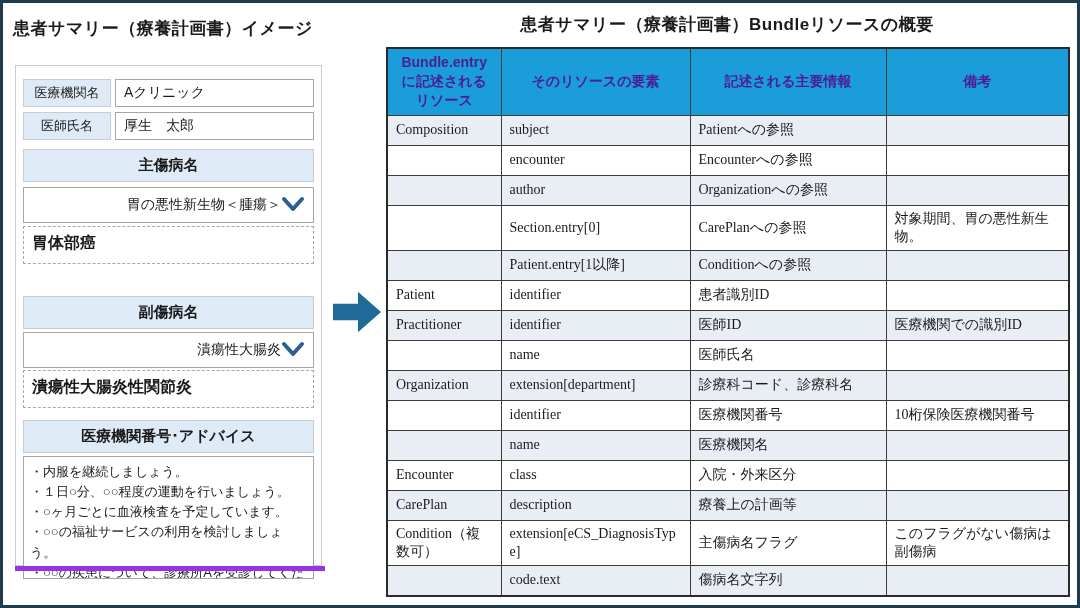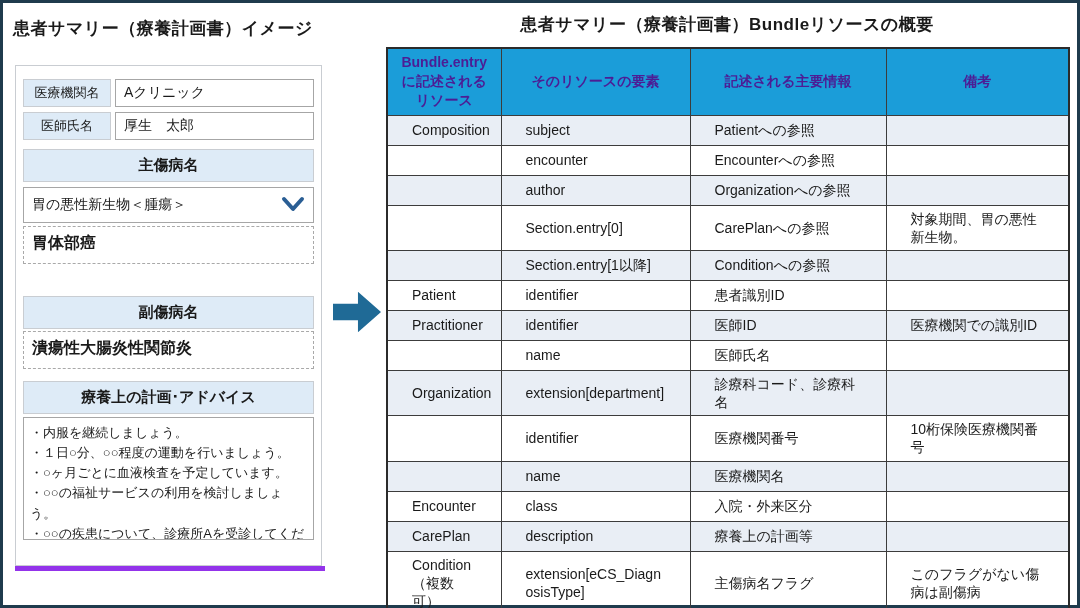--- a/index.html
+++ b/index.html
@@ -14,21 +14,21 @@
               padding:13px 7px 0 7px;}
   .field-row{display:flex;gap:4px;height:28px;margin-bottom:5px;}
   .field-label{width:88px;background:#deebf7;border:1px solid #c9cdd2;display:flex;
                align-items:center;justify-content:center;font-size:13px;box-sizing:border-box;}
   .field-value{flex:1;background:#fff;border:1px solid #a6a6a6;display:flex;align-items:center;
                padding-left:8px;font-size:14px;box-sizing:border-box;}
   .section-header{background:#deebf7;border:1px solid #c9cdd2;height:33px;display:flex;
                   align-items:center;justify-content:center;font-size:15px;font-weight:bold;
                   box-sizing:border-box;}
   .select-box{border:1px solid #a6a6a6;background:#fff;height:36px;display:flex;align-items:center;
-              padding:0 8px;font-size:14px;box-sizing:border-box;justify-content:space-between;}
+              padding:0 8px;font-size:14px;box-sizing:border-box;justify-content:flex-end;}
   .dashed-box{border:1px dashed #a9a9a9;background:#fff;height:38px;display:flex;align-items:flex-start;
               padding:6px 8px;font-size:16px;box-sizing:border-box;font-weight:bold;}
   .chevron{width:24px;height:18px;flex:0 0 auto;}
   .advice-box{border:1px solid #a6a6a6;background:#fff;height:123px;box-sizing:border-box;
               padding:5px 6px;font-size:13px;line-height:1.55;white-space:pre-wrap;overflow:hidden;}
   .mt9{margin-top:9px}.mt5{margin-top:5px}.mt3{margin-top:3px}.mt14{margin-top:32px}
   .mt2{margin-top:2px}.mt12{margin-top:12px}
   .purple-line{position:absolute;left:12px;top:563px;width:310px;height:5px;background:#9333ea;}
 
   
@@ -36,21 +36,21 @@
              clip-path:polygon(0 32%,52% 32%,52% 6%,100% 50%,52% 94%,52% 68%,0 68%);}
 
   
   .right-title{position:absolute;left:383px;top:10px;width:682px;text-align:center;
                font-size:17px;font-weight:bold;letter-spacing:.5px;}
   table.bundle{position:absolute;left:383px;top:44px;width:682px;border-collapse:collapse;
                table-layout:fixed;border:2px solid #2b2b2b;}
   table.bundle th,table.bundle td{border:1px solid #3c3c3c;box-sizing:border-box;}
   table.bundle th{background:#1b9dd9;color:#4c1d95;font-size:14px;font-weight:bold;height:67px;
                   text-align:center;vertical-align:middle;white-space:pre-line;line-height:1.35;padding:2px;}
-  table.bundle td{font-size:14px;padding:4px 24px;height:30px;vertical-align:middle;line-height:1.3;}
+  table.bundle td{font-size:14px;padding:4px 8px;height:30px;vertical-align:middle;line-height:1.3;font-family:Liberation Serif, serif;}
   table.bundle td.el{word-break:break-all;}
   tr.band td{background:#e9eef5;}
   .c1{width:114px}.c2{width:189px}.c3{width:196px}.c4{width:183px}
 </style>
 </head>
 <body>
 
 <div class="frame">
 
   <div class="left-title">患者サマリー（療養計画書）イメージ</div>
@@ -71,25 +71,31 @@
       <span>胃の悪性新生物＜腫瘍＞</span>
       <svg class="chevron" viewBox="0 0 24 18">
         <path d="M3 3 L12 13 L21 3" fill="none" stroke="#2a5e94" stroke-width="4" stroke-linecap="round" stroke-linejoin="round"></path>
       </svg>
     </div>
     <div class="dashed-box mt3">
       <span>胃体部癌</span>
     </div>
 
     <div class="section-header mt14">副傷病名</div>
+    <div class="select-box mt3">
+      <span>潰瘍性大腸炎</span>
+      <svg class="chevron" viewBox="0 0 24 18">
+        <path d="M3 3 L12 13 L21 3" fill="none" stroke="#2a5e94" stroke-width="4" stroke-linecap="round" stroke-linejoin="round"></path>
+      </svg>
+    </div>
     <div class="dashed-box mt2">
       <span>潰瘍性大腸炎性関節炎</span>
     </div>
 
-    <div class="section-header mt12">療養上の計画･アドバイス</div>
+    <div class="section-header mt12">医療機関番号･アドバイス</div>
     <div class="advice-box mt3">・内服を継続しましょう。
 ・１日○分、○○程度の運動を行いましょう。
 ・○ヶ月ごとに血液検査を予定しています。
 ・○○の福祉サービスの利用を検討しましょう。
 ・○○の疾患について、診療所Aを受診してください。</div>
   </div>
 
   <div class="purple-line"></div>
 
   <div class="big-arrow"></div>
@@ -133,21 +139,21 @@
           <td></td>
         </tr>
         <tr>
           <td></td>
           <td class="el">Section.entry[0]</td>
           <td>CarePlanへの参照</td>
           <td>対象期間、胃の悪性新生物。</td>
         </tr>
         <tr class="band">
           <td></td>
-          <td class="el">Section.entry[1以降]</td>
+          <td class="el">Patient.entry[1以降]</td>
           <td>Conditionへの参照</td>
           <td></td>
         </tr>
         <tr>
           <td>Patient</td>
           <td class="el">identifier</td>
           <td>患者識別ID</td>
           <td></td>
         </tr>
         <tr class="band">

